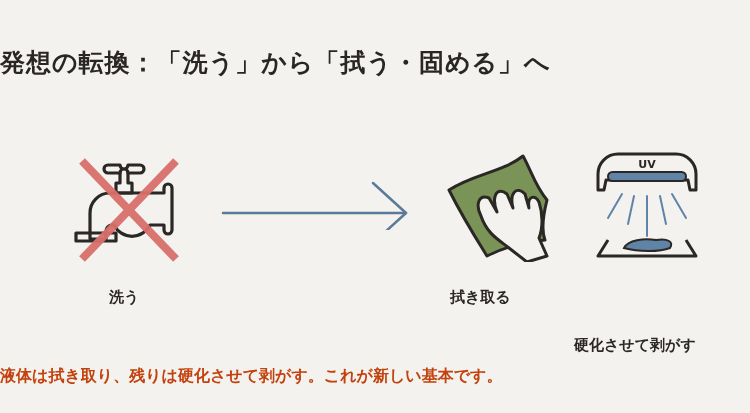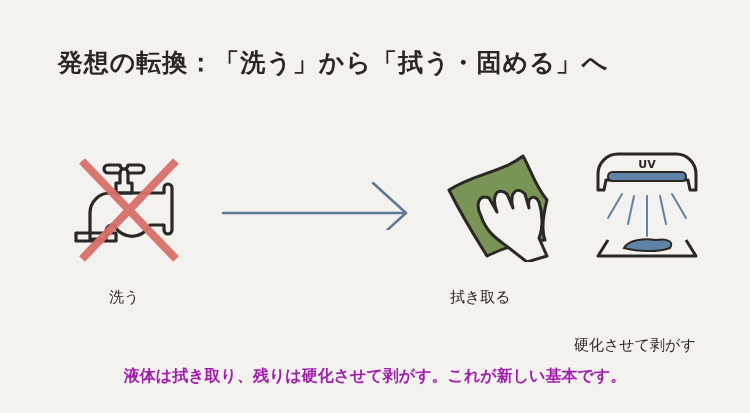--- a/index.html
+++ b/index.html
@@ -6,31 +6,31 @@
   body {
     width: 750px; height: 413px;
     background: #f3f2ee;
     font-family: "DejaVu Sans", "Liberation Sans", sans-serif;
     color: #2b2724;
     position: relative;
     overflow: hidden;
   }
   .title {
     position: absolute; left: 0; width: 666px; top: 46px;
-    text-align: center; font-size: 25px; font-weight: bold;
+    text-align: left; font-size: 25px; font-weight: bold;
     letter-spacing: 1px; color: #2a2624;
   }
   .icon { position: absolute; }
   .label {
-    position: absolute; font-size: 15px; font-weight: normal; color: #2b2724;
+    position: absolute; font-size: 15px; font-weight: bold; color: #2b2724;
     white-space: nowrap;
   }
   .footer {
     position: absolute; left: 0; width: 750px; top: 366px;
-    text-align: center; font-size: 16px; font-weight: bold; color: #a21caf;
+    font-size: 16px; font-weight: bold; color: #c2410c;
   }
 </style>
 </head>
 <body>
 
 <div class="title">発想の転換：「洗う」から「拭う・固める」へ</div>
 
 <svg class="icon" style="left:68px; top:155px;" width="120" height="110" viewBox="0 0 120 110">
   <g fill="none" stroke="#2b2724" stroke-width="3.2" stroke-linejoin="round" stroke-linecap="round">
 

